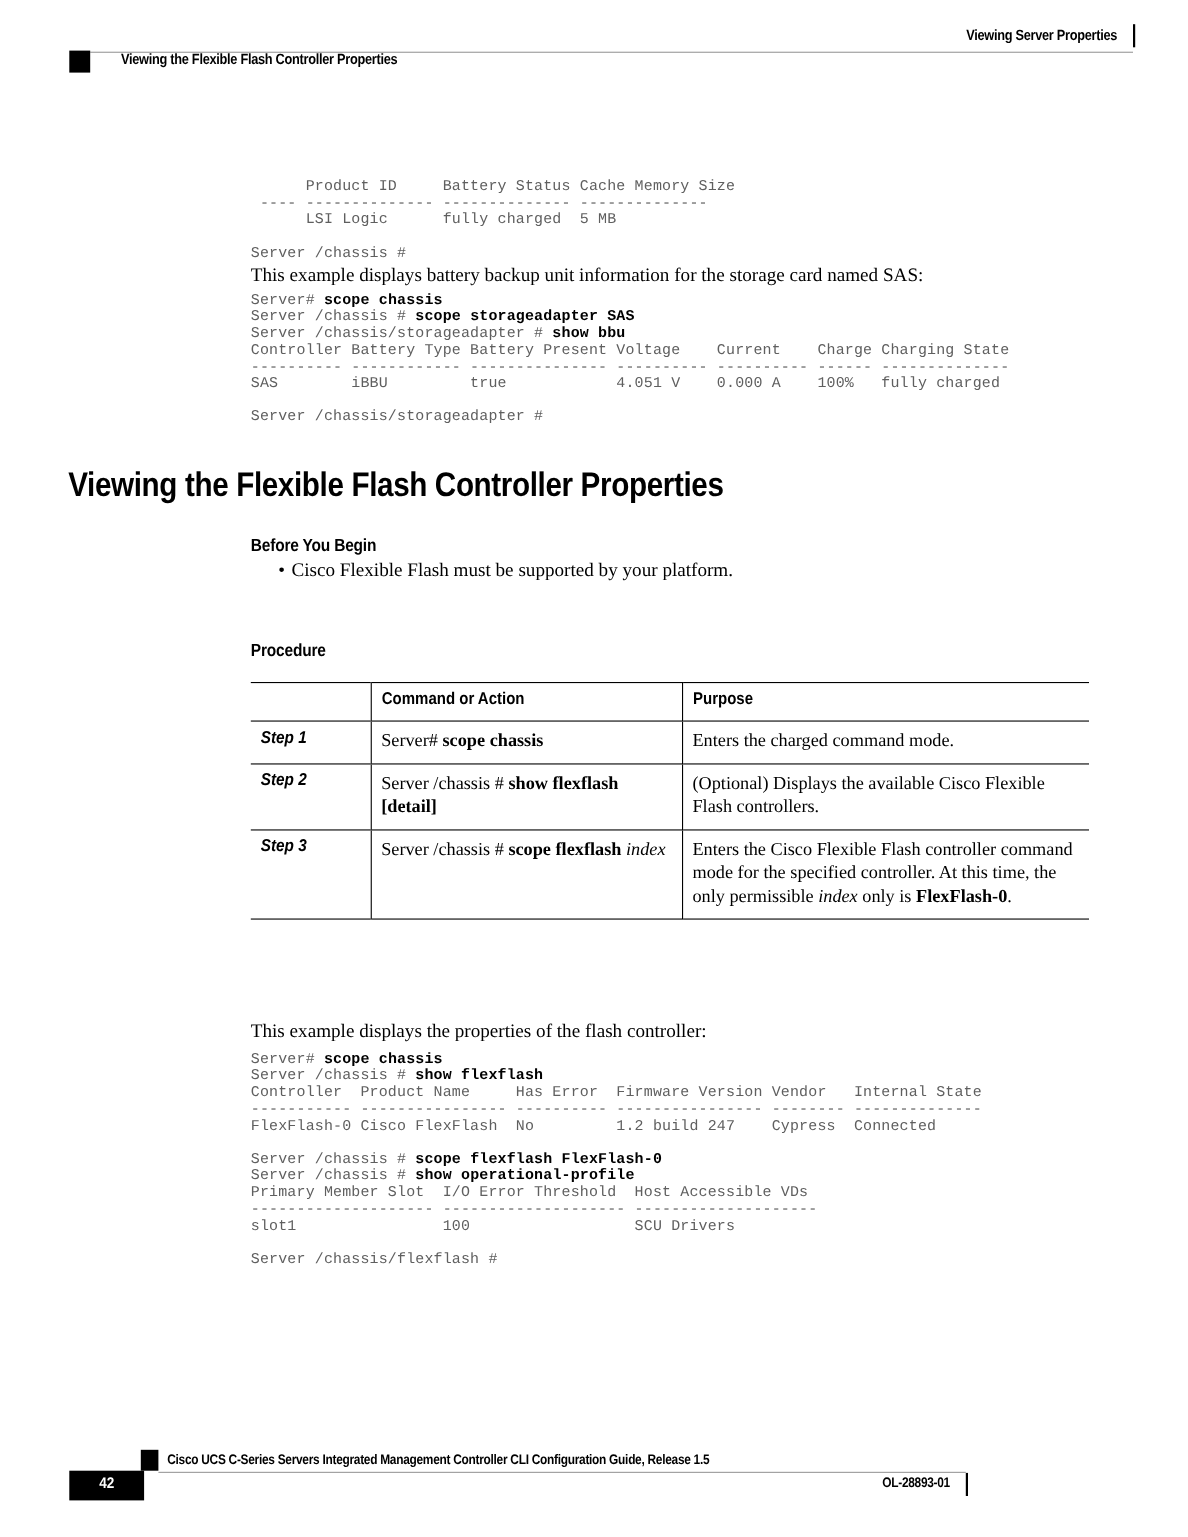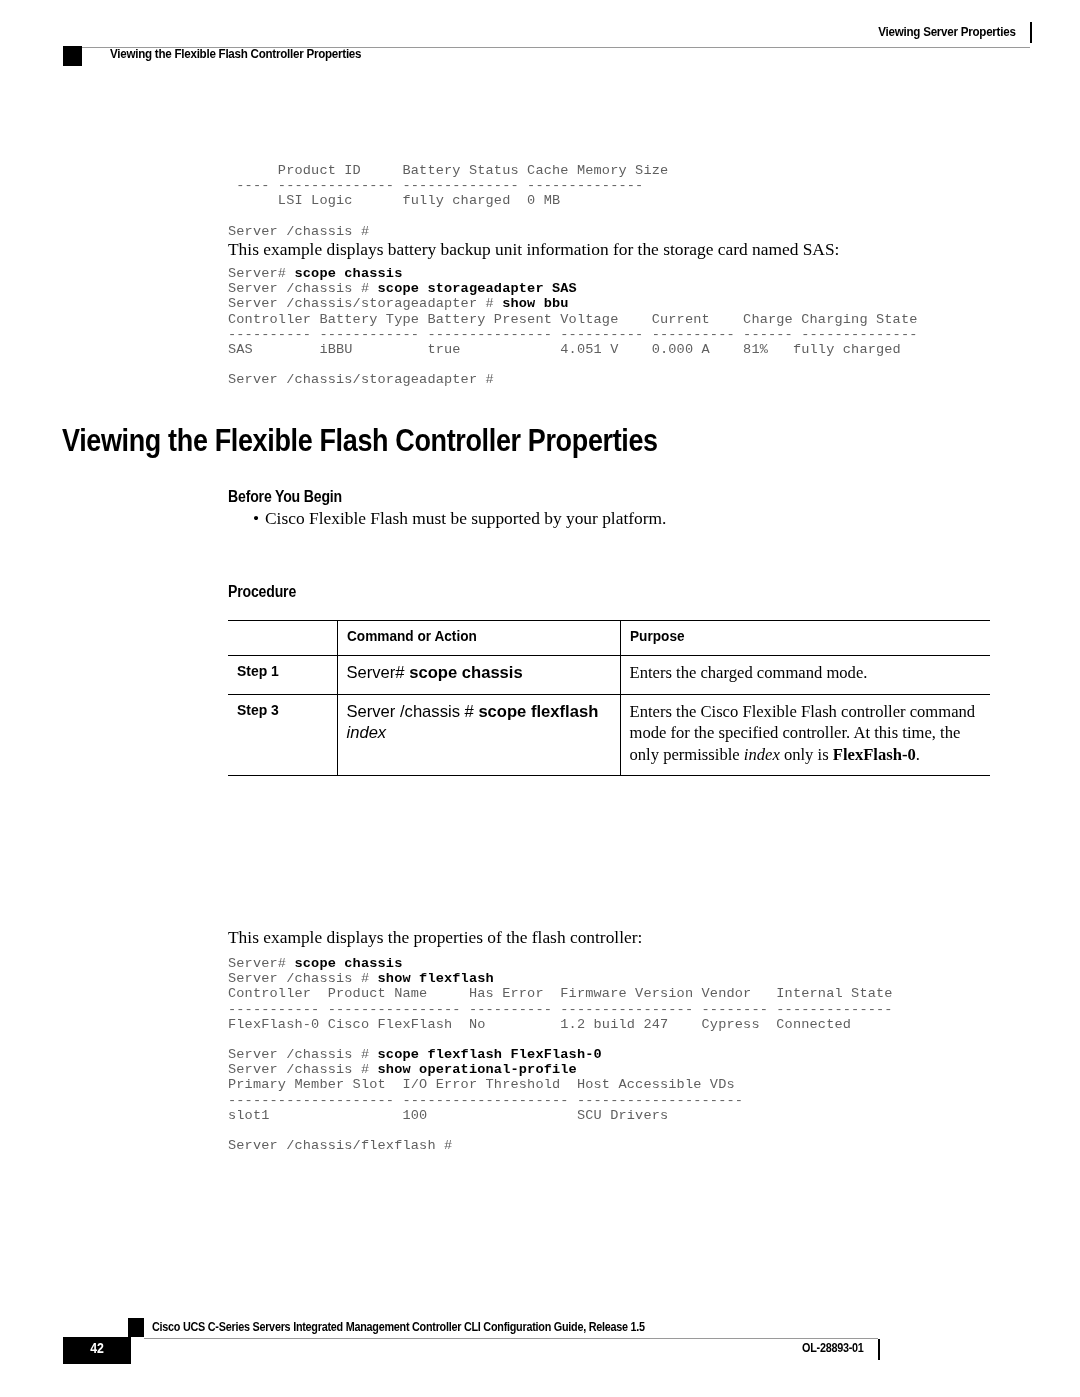--- a/index.html
+++ b/index.html
@@ -157,21 +157,21 @@
     table-layout: fixed;
   }
   .proc-table td, .proc-table th {
     vertical-align: top;
     padding: 6px 9px 10px 9px;
     text-align: left;
     font-weight: normal;
   }
   .proc-table tr { border-bottom: 1.4px solid #000; }
   .proc-table tr.head-row { border-top: 1.4px solid #000; border-bottom: 1.4px solid #000; }
-  .col-step  { width: 109px; }
+  .col-step  { width: 109px; font-style: italic; }
   .col-cmd   { width: 283px; border-left: 1.2px solid #000; border-right: 1.2px solid #000; }
   .col-purp  { width: 370px; }
 
   .th-label {
     font-family: "Liberation Sans", sans-serif;
     font-weight: bold;
     font-size: 15.5px;
     transform: scaleX(0.88);
     transform-origin: left center;
     display: inline-block;
@@ -180,21 +180,21 @@
   .step-label {
     font-family: "Liberation Sans", sans-serif;
     font-weight: bold;
     font-size: 15.5px;
     transform: scaleX(0.9);
     transform-origin: left center;
     display: inline-block;
     white-space: nowrap;
   }
   .cmd-cell {
-    font-family: Liberation Sans, sans-serif;
+    font-family: Liberation Serif, serif;
     font-size: 16.6px;
     line-height: 21px;
   }
   .cmd-cell b { font-weight: bold; }
   .cmd-cell i { font-style: italic; }
   .purpose-cell {
     font-family: "Liberation Serif", serif;
     font-size: 16.6px;
     line-height: 21.5px;
   }
@@ -286,32 +286,32 @@
   <div class="header-tick"></div>
   <div class="header-rule"></div>
   <div class="header-square"></div>
   <div class="header-section">Viewing the Flexible Flash Controller Properties</div>
 </div>
 
 <div class="content">
 
   <div class="code" style="top:163px">      Product ID     Battery Status Cache Memory Size
  ---- -------------- -------------- --------------
-      LSI Logic      fully charged  0 MB
+      LSI Logic      fully charged  5 MB
 
 Server /chassis #</div>
 
   <div class="para" style="top:239px">This example displays battery backup unit information for the storage card named SAS:</div>
 
   <div class="code" style="top:266px"><span>Server# </span><b>scope chassis</b>
 <span>Server /chassis # </span><b>scope storageadapter SAS</b>
 <span>Server /chassis/storageadapter # </span><b>show bbu</b>
 <span>Controller Battery Type Battery Present Voltage    Current    Charge Charging State
 ---------- ------------ --------------- ---------- ---------- ------ --------------
-SAS        iBBU         true            4.051 V    0.000 A    81%   fully charged
+SAS        iBBU         true            4.051 V    0.000 A    100%   fully charged
 
 Server /chassis/storageadapter #</span></div>
 
   <div class="doc-title">Viewing the Flexible Flash Controller Properties</div>
 
   <div class="subhead" style="top:488px">Before You Begin</div>
 
   <div class="bullet-line" style="top:508px"><span class="bullet-dot">•</span><span>Cisco Flexible Flash must be supported by your platform.</span></div>
 
   <div class="subhead" style="top:583px">Procedure</div>
@@ -328,20 +328,25 @@
         <th class="col-cmd"><span class="th-label">Command or Action</span></th>
         <th class="col-purp"><span class="th-label">Purpose</span></th>
       </tr>
 
       <tr>
         <td class="col-step"><span class="step-label">Step 1</span></td>
         <td class="col-cmd cmd-cell"><span>Server# </span><b>scope chassis</b></td>
         <td class="col-purp purpose-cell">Enters the charged command mode.</td>
       </tr>
 
+      <tr>
+        <td class="col-step"><span class="step-label">Step 2</span></td>
+        <td class="col-cmd cmd-cell"><span>Server /chassis # </span><b>show flexflash [detail]</b></td>
+        <td class="col-purp purpose-cell">(Optional) Displays the available Cisco Flexible Flash controllers.</td>
+      </tr>
 
       <tr>
         <td class="col-step"><span class="step-label">Step 3</span></td>
         <td class="col-cmd cmd-cell"><span>Server /chassis # </span><b>scope flexflash </b><i>index</i></td>
         <td class="col-purp purpose-cell"><span>Enters the Cisco Flexible Flash controller command mode for the specified controller. At this time, the only permissible </span><i>index</i><span> only is </span><b>FlexFlash-0</b><span>.</span></td>
       </tr>
 
     </tbody>
   </table>
 

